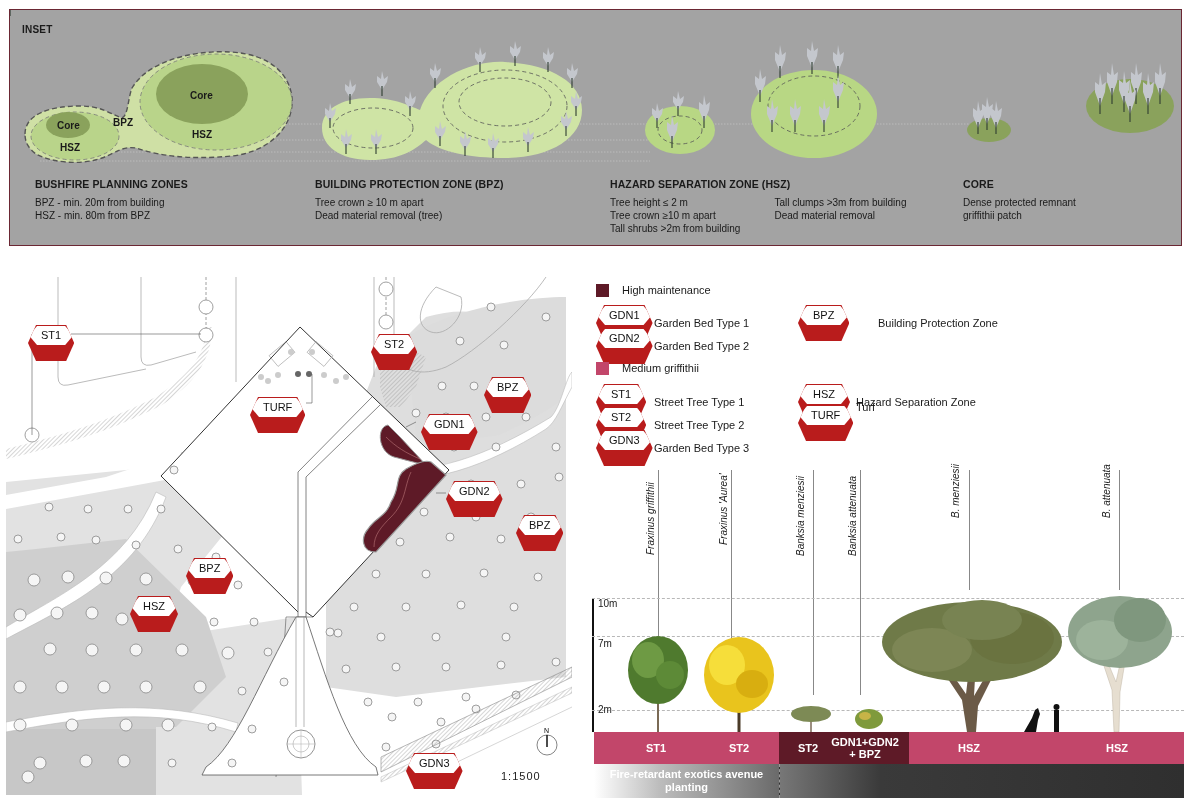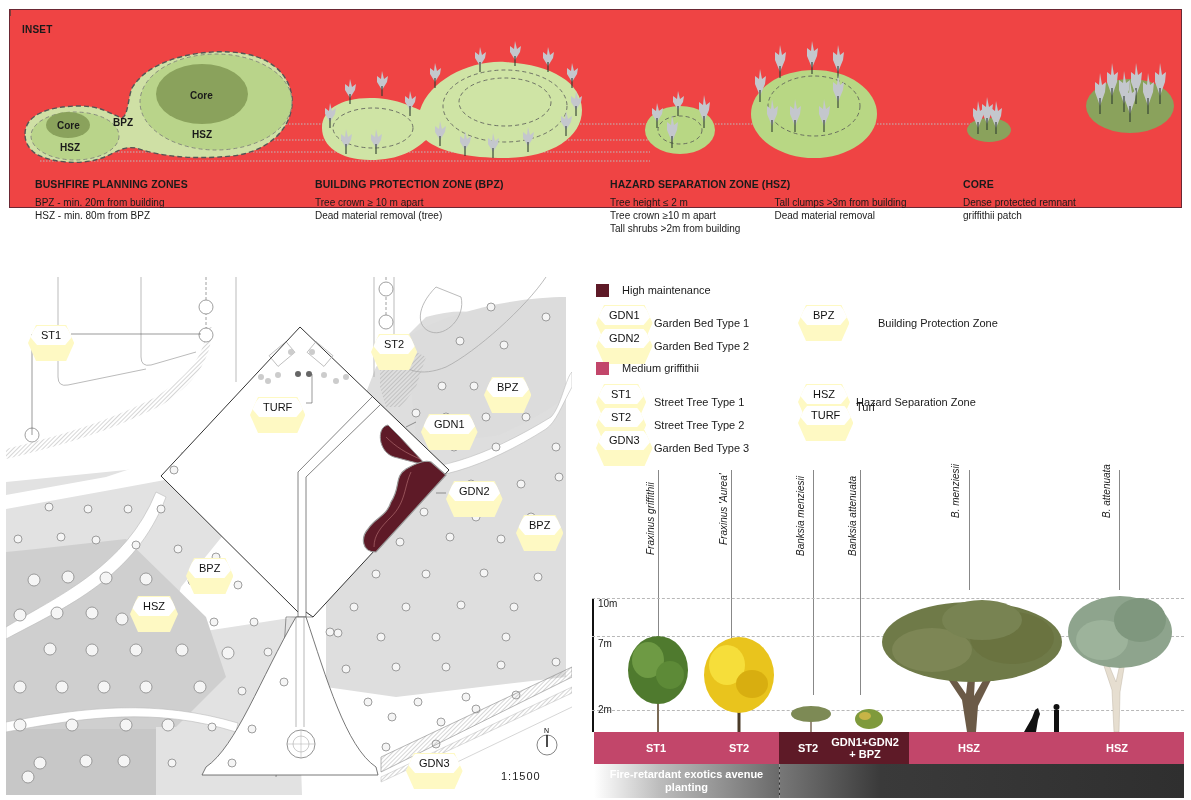--- a/index.html
+++ b/index.html
@@ -1,39 +1,39 @@
 <!DOCTYPE html>
 <html><head>
 <meta charset="utf-8">
 <style>
   * { box-sizing: border-box; margin: 0; padding: 0; }
   html, body { width: 1191px; height: 800px; background: #ffffff; overflow: hidden; }
   body { font-family: "Liberation Sans", sans-serif; color: #1a1a1a; position: relative; }
 
   
   .inset {
-    position: absolute; left: 9px; top: 9px; width: 1173px; height: 199px;
-    border: 1.5px solid #6b2733; background: #ef4444;
+    position: absolute; left: 9px; top: 9px; width: 1173px; height: 237px;
+    border: 1.5px solid #6b2733; background: #a3a3a3;
   }
   .inset-title { position: absolute; left: 12px; top: 14px; font-size: 10px; font-weight: bold; letter-spacing: 0.2px; }
   .inset svg.inset-art { position: absolute; left: 0; top: 0; }
   .zone-col { position: absolute; top: 168px; }
   .zone-col h4 { font-size: 10.5px; font-weight: bold; margin-bottom: 6px; letter-spacing: 0.1px; }
   .zone-col p { font-size: 10px; line-height: 13px; }
   .zone-col .sub { display: inline-block; vertical-align: top; }
 
   
   .plan { position: absolute; left: 6px; top: 277px; width: 566px; height: 518px; overflow: hidden; background: #fff; }
   .plan svg { position: absolute; left: 0; top: 0; }
   .tag {
     position: absolute; height: 19px; padding: 0 12px; font-size: 11px; line-height: 19px;
     background: #fff; color: #111; white-space: nowrap;
     clip-path: polygon(8px 0, calc(100% - 8px) 0, 100% 50%, calc(100% - 8px) 100%, 8px 100%, 0 50%);
   }
-  .tag-wrap { position: absolute; height: 36px; padding: 1px; background: #fef9c3;
+  .tag-wrap { position: absolute; height: 36px; padding: 1px; background: #b91c1c;
     clip-path: polygon(8px 0, calc(100% - 8px) 0, 100% 50%, calc(100% - 8px) 100%, 8px 100%, 0 50%); }
   .tag-wrap .tag { position: static; display: block; }
   .scale { position: absolute; font-size: 11px; letter-spacing: 1px; color: #222; }
 
   
   .legend { position: absolute; left: 596px; top: 282px; width: 420px; height: 170px; }
   .legend .sw { position: absolute; width: 13px; height: 13px; }
   .legend .grp-label { position: absolute; font-size: 11px; }
   .legend .item { position: absolute; display: flex; align-items: center; }
   .legend .item .tag-wrap { position: relative; }

